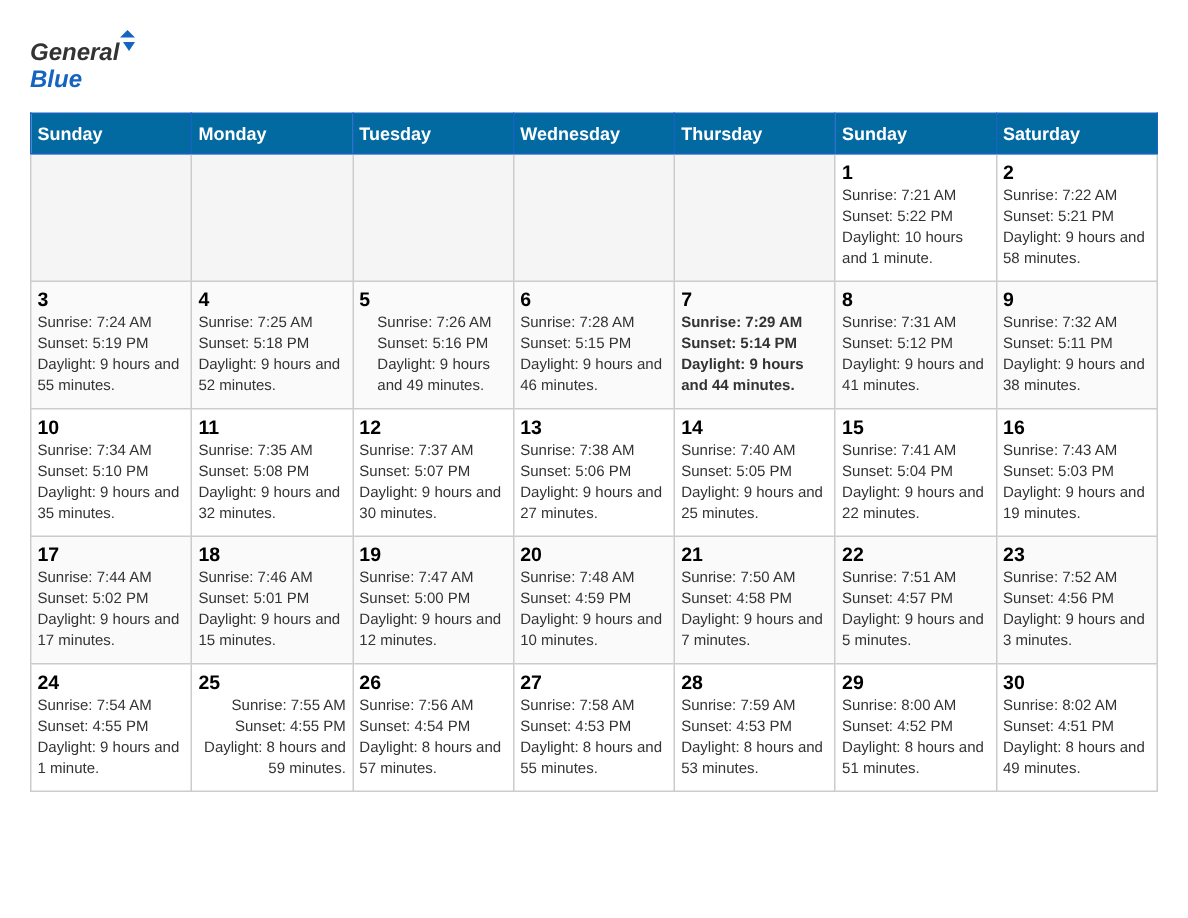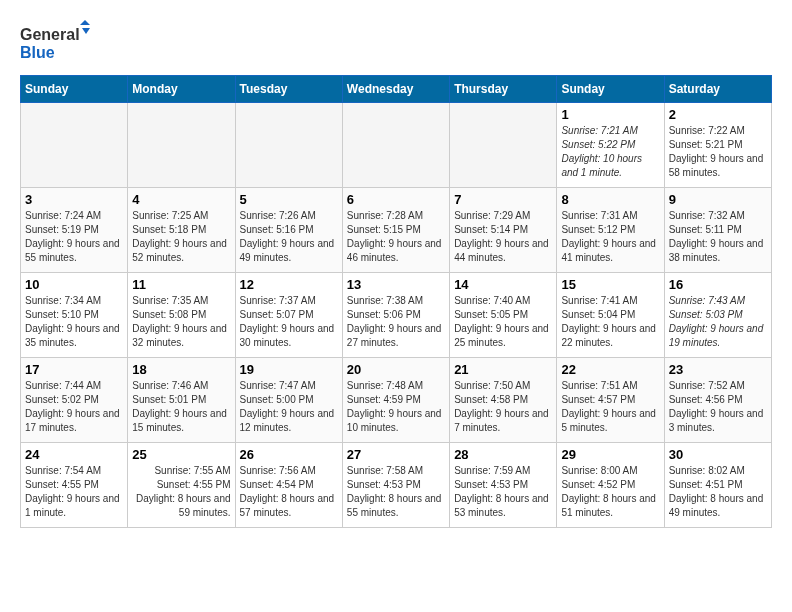--- a/index.html
+++ b/index.html
@@ -8,20 +8,21 @@
       background: #fff;
       width: 792px;
       min-height: 612px;
       padding: 20px;
     }
     .header-area {
       display: flex;
       justify-content: space-between;
       align-items: flex-start;
       margin-bottom: 10px;
+      font-style: italic;
     }
     .logo {
       display: flex;
       align-items: center;
       font-size: 18px;
       font-weight: bold;
       color: #1a1a2e;
     }
     .title-block {
       text-align: right;
@@ -107,21 +108,21 @@
   </thead>
   <tbody id="calendar-body">
   <tr>
         <td class="empty"></td>
         <td class="empty"></td>
         <td class="empty"></td>
         <td class="empty"></td>
         <td class="empty"></td>
         <td>
           <span class="day-number">1</span>
-          <div class="day-info" style="white-space: pre-line; font-style: italic;">Sunrise: 7:21 AM
+          <div class="day-info" style="white-space: pre-line;">Sunrise: 7:21 AM
 Sunset: 5:22 PM
 Daylight: 10 hours and 1 minute.</div>
         </td>
         <td>
           <span class="day-number">2</span>
           <div class="day-info" style="white-space: pre-line;">Sunrise: 7:22 AM
 Sunset: 5:21 PM
 Daylight: 9 hours and 58 minutes.</div>
         </td>
       </tr>
@@ -133,33 +134,33 @@
 Daylight: 9 hours and 55 minutes.</div>
         </td>
         <td>
           <span class="day-number">4</span>
           <div class="day-info" style="white-space: pre-line;">Sunrise: 7:25 AM
 Sunset: 5:18 PM
 Daylight: 9 hours and 52 minutes.</div>
         </td>
         <td>
           <span class="day-number">5</span>
-          <div class="day-info" style="white-space: pre-line;">Sunrise: 7:26 AM
+          <div class="day-info" style="white-space: pre-line; margin-left: 12px;">Sunrise: 7:26 AM
 Sunset: 5:16 PM
 Daylight: 9 hours and 49 minutes.</div>
         </td>
         <td>
           <span class="day-number">6</span>
           <div class="day-info" style="white-space: pre-line;">Sunrise: 7:28 AM
 Sunset: 5:15 PM
 Daylight: 9 hours and 46 minutes.</div>
         </td>
         <td>
           <span class="day-number">7</span>
-          <div class="day-info" style="white-space: pre-line;">Sunrise: 7:29 AM
+          <div class="day-info" style="white-space: pre-line; font-weight: bold;">Sunrise: 7:29 AM
 Sunset: 5:14 PM
 Daylight: 9 hours and 44 minutes.</div>
         </td>
         <td>
           <span class="day-number">8</span>
           <div class="day-info" style="white-space: pre-line;">Sunrise: 7:31 AM
 Sunset: 5:12 PM
 Daylight: 9 hours and 41 minutes.</div>
         </td>
         <td>
@@ -201,21 +202,21 @@
 Daylight: 9 hours and 25 minutes.</div>
         </td>
         <td>
           <span class="day-number">15</span>
           <div class="day-info" style="white-space: pre-line;">Sunrise: 7:41 AM
 Sunset: 5:04 PM
 Daylight: 9 hours and 22 minutes.</div>
         </td>
         <td>
           <span class="day-number">16</span>
-          <div class="day-info" style="white-space: pre-line; font-style: italic;">Sunrise: 7:43 AM
+          <div class="day-info" style="white-space: pre-line;">Sunrise: 7:43 AM
 Sunset: 5:03 PM
 Daylight: 9 hours and 19 minutes.</div>
         </td>
       </tr>
       <tr>
         <td>
           <span class="day-number">17</span>
           <div class="day-info" style="white-space: pre-line;">Sunrise: 7:44 AM
 Sunset: 5:02 PM
 Daylight: 9 hours and 17 minutes.</div>

